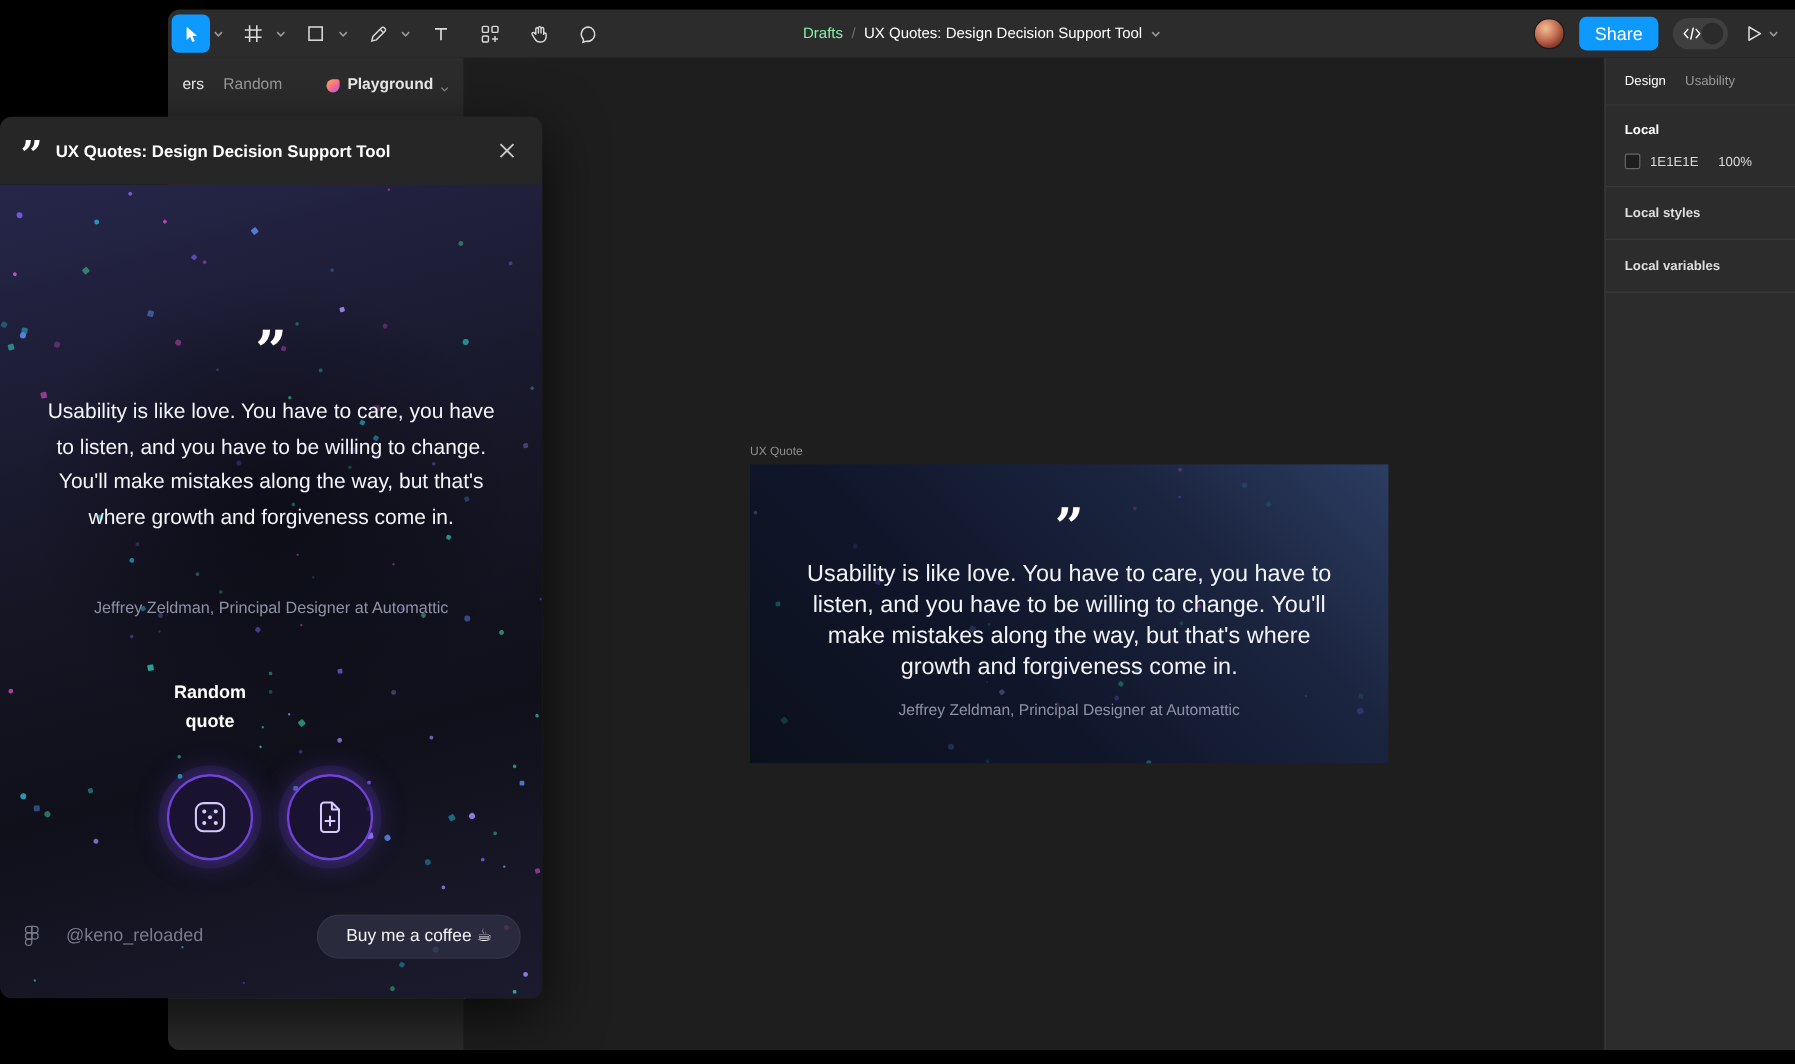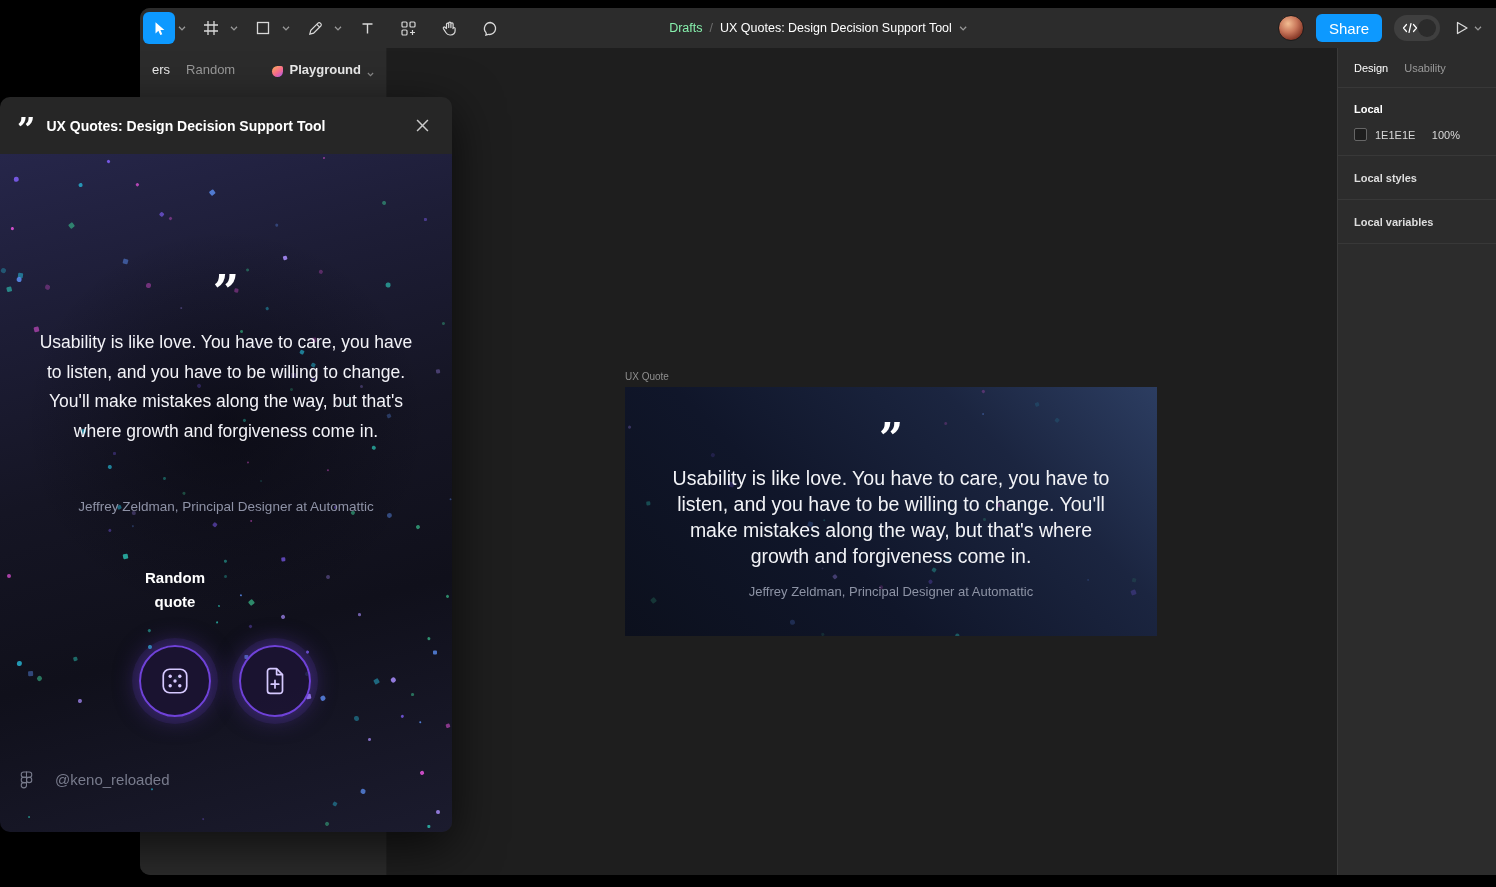--- a/index.html
+++ b/index.html
@@ -465,16 +465,17 @@
             <svg width="13" height="19" viewBox="0 0 24 36" fill="none" stroke="#787b8c" stroke-width="2">
                 <path d="M12 2H7a5 5 0 0 0 0 10h5z"></path>
                 <path d="M12 12H7a5 5 0 0 0 0 10h5z"></path>
                 <path d="M7 22a5 5 0 1 0 5 5v-5z"></path>
                 <path d="M12 2h5a5 5 0 0 1 0 10h-5z"></path>
                 <circle cx="17" cy="17" r="5"></circle>
               </svg>
           </span>
           <span class="p-handle">@keno_reloaded</span>
         </span>
+        <div class="coffee-btn">Buy me a coffee ☕</div>
       </div>
     </div>
   </div>
 </div>
 
 </body></html>

